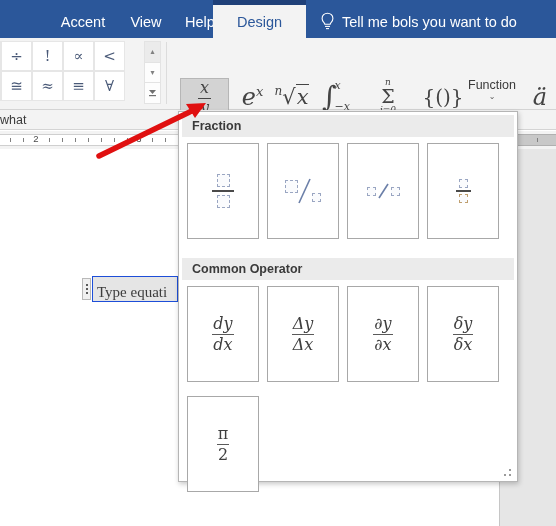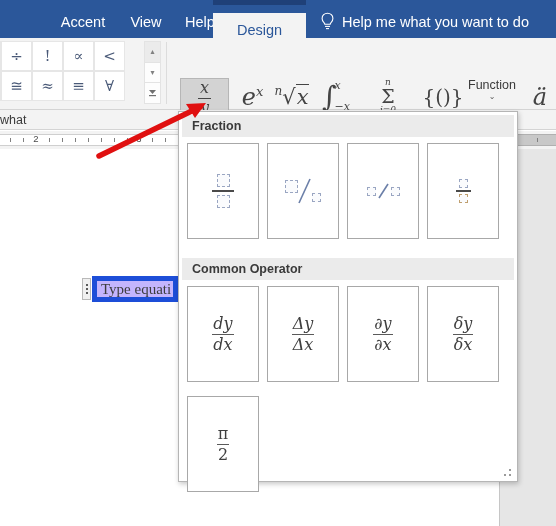--- a/index.html
+++ b/index.html
@@ -144,23 +144,23 @@
   .eqhandle {
     position: absolute; left: 82px; top: 278px;
     width: 9px; height: 22px;
     display: flex; flex-direction: column; align-items: center;
     justify-content: center; gap: 2px;
     background: #f0f0f0; border: 1px solid #b9b9b9;
   }
   .eqhandle i { width: 2px; height: 2px; background: #5a5a5a; display: block; }
   .eqbox {
     position: absolute; left: 92px; top: 276px;
-    height: 26px; background: #c4b5fd;
-    display: flex; align-items: center; padding-left: 4px;
-    border: 5px solid #1d4ed8;
+    height: 26px; background: #e5e5e5;
+    display: flex; align-items: flex-end; padding-left: 4px;
+    border: 1px solid #1d4ed8;
     font-family: "Liberation Serif", serif;
     font-size: 15px; color: #3d3d3d; white-space: nowrap; overflow: hidden;
   }
 
   
   .gallery {
     position: absolute; left: 178px; top: 111px;
     width: 340px; height: 371px;
     background: #ffffff;
     border: 1px solid #b5b5b5;
@@ -226,33 +226,33 @@
 
     <div class="tab" style="left:50px;width:66px;">
       <span>Accent</span>
     </div>
     <div class="tab" style="left:172px;width:56px;">
       <span>Help</span>
     </div>
     <div class="tab" style="left:118px;width:56px;">
       <span>View</span>
     </div>
-    <div class="tab active" style="left:213px;width:93px;margin-top:8px;">
+    <div class="tab active" style="left:213px;width:93px;">
       <span>Design</span>
     </div>
 
     <div class="lightbulb" style="left:310px;">
       <svg width="15" height="19" viewBox="0 0 15 19">
         <path d="M7.5 1.2c-3.1 0-5.4 2.3-5.4 5.2 0 2.1 1.1 3.3 1.9 4.3.5.6.8 1 .8 1.6h5.4c0-.6.3-1 .8-1.6.8-1 1.9-2.2 1.9-4.3 0-2.9-2.3-5.2-5.4-5.2z" fill="none" stroke="#ffffff" stroke-width="1.1"></path>
         <line x1="5" y1="14.4" x2="10" y2="14.4" stroke="#ffffff" stroke-width="1.1"></line>
         <line x1="6" y1="16.6" x2="9" y2="16.6" stroke="#ffffff" stroke-width="1.1"></line>
       </svg>
     </div>
     <div class="tellme" style="left:342px;">
-      <span>Help me what you want to do</span>
+      <span>Tell me bols you want to do</span>
     </div>
   </div>
 
   <div class="ribbon">
 
     <div class="symgrid">
       <div class="symcell">×</div>
       <div class="symcell">÷</div>
       <div class="symcell">!</div>
       <div class="symcell">∝</div>

